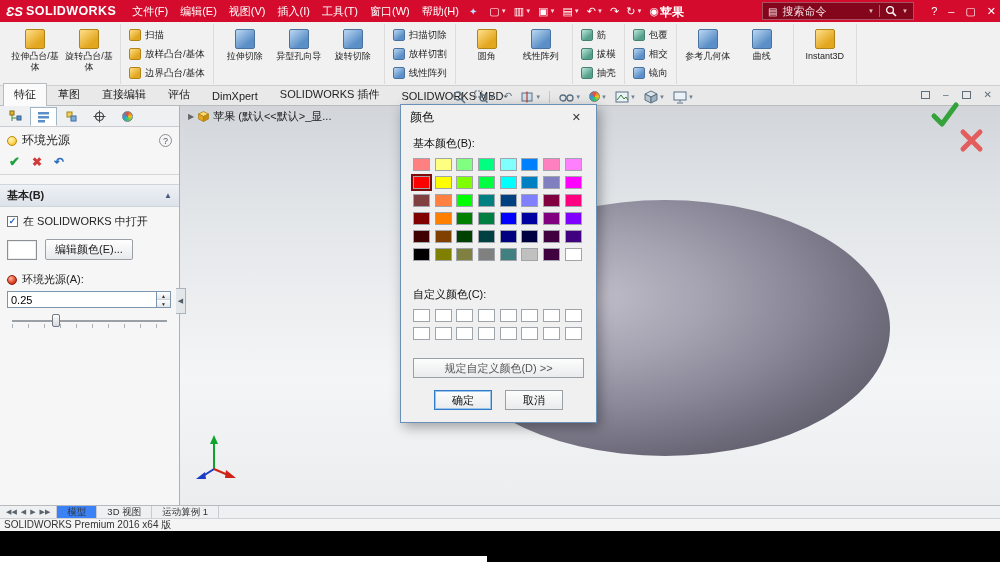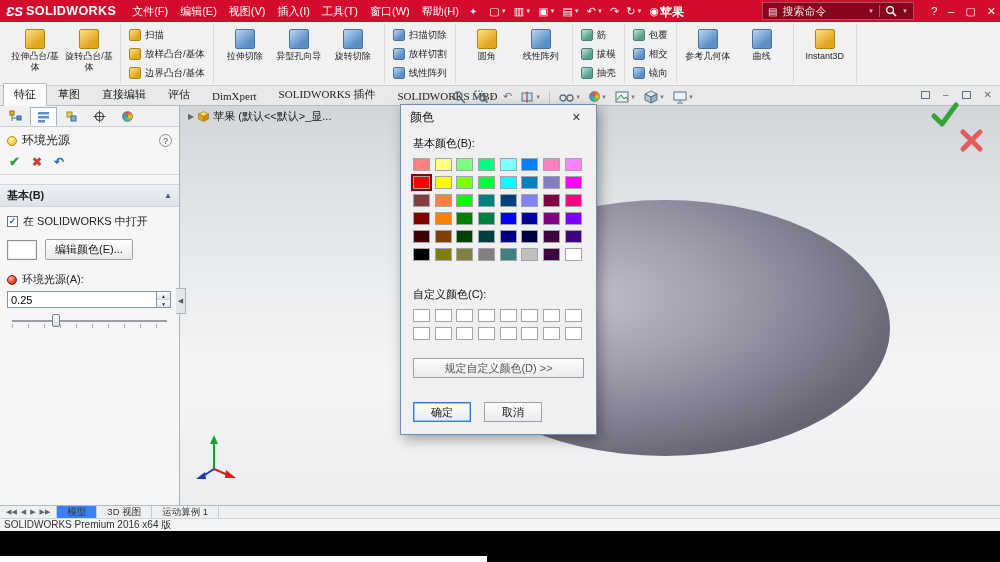--- a/index.html
+++ b/index.html
@@ -29,21 +29,21 @@
   .rgroup { display:flex; align-items:center; padding:0 5px; border-right:1px solid #dcdcdc; gap:2px; }
   .rgroup.stackcol { flex-direction:column; align-items:flex-start; justify-content:center; gap:1px; }
   .rb-large { width:52px; height:58px; display:flex; flex-direction:column; align-items:center; padding-top:4px; font-size:9px; line-height:10.5px; text-align:center; color:#1e1e1e; border-radius:2px; }
   .rbi { width:20px; height:20px; border-radius:2px; margin-bottom:2px; flex:none; }
   .rbi-s { width:12px; height:12px; border-radius:2px; flex:none; }
   .gold { background:linear-gradient(140deg,#ffe08a,#e3a61f 70%); border:1px solid #b08416; }
   .blue { background:linear-gradient(140deg,#bcd8f2,#5b8fc7 70%); border:1px solid #49729f; }
   .teal { background:linear-gradient(140deg,#bfe8dd,#55a08b 70%); border:1px solid #47806f; }
   .rb-small { display:flex; align-items:center; gap:4px; font-size:9.5px; color:#1e1e1e; height:18px; padding:0 3px; white-space:nowrap; }
   
-  .tabbar { position:absolute; left:0; top:86px; width:1000px; height:20px; background:#e9e9ea; border-bottom:1px solid #b9bcbf; display:flex; align-items:flex-end; padding-left:3px;font-family:Liberation Serif, serif; }
+  .tabbar { position:absolute; left:0; top:86px; width:1000px; height:20px; background:#e9e9ea; border-bottom:1px solid #b9bcbf; display:flex; align-items:flex-end; padding-left:3px; }
   .ctab { font-size:11px; padding:3px 10px 3px; color:#222; border:1px solid transparent; border-bottom:none; white-space:nowrap; }
   .ctab.active { background:#fbfbfc; border-color:#b9bcbf; margin-bottom:-1px; padding-bottom:4px; }
   
   .headsup { position:absolute; left:452px; top:88px; height:17px; display:flex; align-items:center; gap:8px; z-index:5; color:#5a7183; }
   .hud-btn { display:flex; align-items:center; gap:1px; }
   .hud-glyph { font-size:11px; color:#5a7183; }
   .hud-sep { width:1px; height:12px; background:#bfc6cc; }
   .dm-ball, .hud-ball { width:11px; height:11px; border-radius:50%; border:1px solid #77808a; background:conic-gradient(#e74c3c,#f1c40f,#2ecc71,#3498db,#e74c3c); }
   .docwin { position:absolute; right:8px; top:89px; display:flex; gap:13px; align-items:center; z-index:5; color:#5f6e7c; font-size:10px; }
   .dw-sq { width:9px; height:8px; border:1px solid #5f6e7c; display:inline-block; }
@@ -92,21 +92,21 @@
   .dlg-title { height:25px; display:flex; align-items:center; padding:0 9px; font-size:12px; }
   .dlg-close { margin-left:auto; font-size:11px; color:#333; padding:1px 6px; }
   .dlg-body { padding:2px 12px 12px; }
   .dlg-label { margin:4px 0 7px; font-size:11px; }
   .dlg-label.custom { margin-top:26px; }
   .grid-wrap { position:relative; }
   .cgrid { display:grid; grid-template-columns:repeat(8,17px); grid-auto-rows:13px; gap:5px 4.7px; }
   .swatch { border:1px solid #a0a5ab; background:#fff; }
   .sel-ring { position:absolute; left:-2px; top:16px; width:21px; height:17px; border:2px solid #7d0d0d; pointer-events:none; }
   .define-btn { width:100%; margin-top:18px; height:20px; background:linear-gradient(#fdfdfd,#eaebed); border:1px solid #9aa0a6; font-size:11px; color:#555; font-family:"Liberation Sans",sans-serif; }
-  .dlg-buttons { display:flex; gap:13px; margin-top:24px; }
+  .dlg-buttons { display:flex; gap:13px; margin-top:12px;justify-content:center; }
   .dlg-btn { width:58px; height:20px; display:flex; align-items:center; justify-content:center; background:linear-gradient(#fdfdfd,#eaebed); border:1px solid #9aa0a6; font-size:11px; }
   .dlg-btn.primary { border:1px solid #2f7ccb; box-shadow:inset 0 0 0 1px #9cc3e8; }
   
   .bottomtabs { position:absolute; left:0; top:505px; width:1000px; height:13px; background:#eef0f1; border-top:1px solid #b6babd; display:flex; align-items:stretch; font-size:9.5px; color:#333; }
   .bt-scroll { display:flex; align-items:center; gap:4px; padding:0 6px; font-size:7px; color:#5a646d; border-right:1px solid #c8ccd0; }
   .btab { padding:0 10px; display:flex; align-items:center; border-right:1px solid #c8ccd0; white-space:nowrap; }
   .btab.active { background:#3b82f6; }
   .statusbar { position:absolute; left:0; top:518px; width:1000px; height:13px; background:#f4f4f5; border-top:1px solid #d0d3d6; font-size:10px; color:#333; display:flex; align-items:center; padding-left:4px; }
   .blackbar { position:absolute; left:0; top:531px; width:1000px; height:31px; background:#000; }
   .white-sliver { position:absolute; left:0; top:556px; width:487px; height:6px; background:#fff; }

